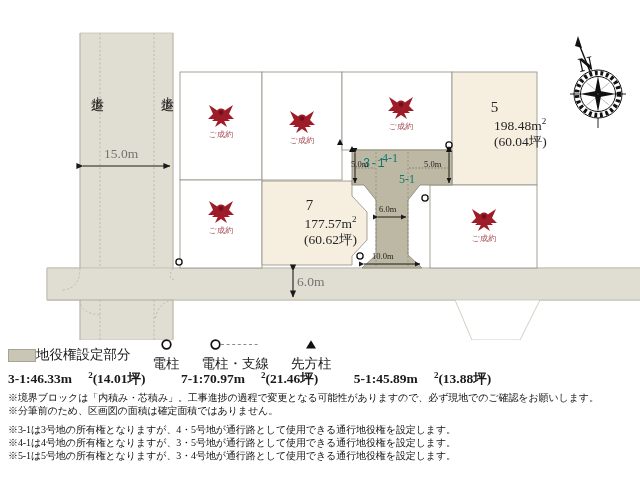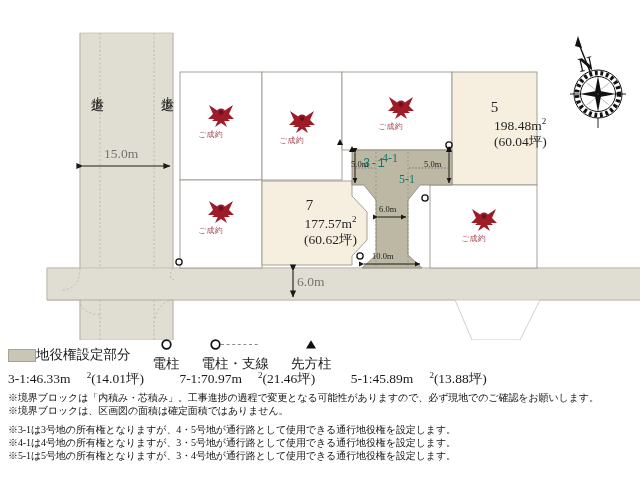--- a/index.html
+++ b/index.html
@@ -49,21 +49,21 @@
   }
   .plot-area sup {
     font-size: 9px;
     vertical-align: super;
   }
 
   
   .ribbon {
     position: absolute;
     width: 46px;
-    text-align: left;
+    text-align: center;
     pointer-events: none;
   }
   .ribbon .rb-svg { display: block; margin: 0 auto; }
   .ribbon .rb-text {
     font-size: 8px;
     color: #a34a52;
     letter-spacing: .3px;
     margin-top: -1px;
     font-family: "Liberation Sans", sans-serif;
   }
@@ -128,21 +128,21 @@
   .legend-item { display: flex; align-items: center; gap: 0; }
   .legend-item + .legend-item { margin-left: 16px; flex-direction: column; }
   .legend-label { font-size: 13.5px; }
   .sym { display: inline-block; }
 
   #areas-line {
     margin-top: 4px;
     font-size: 13.5px;
     letter-spacing: 0px;
   }
-  #areas-line span { margin-right: 16px; }
+  #areas-line span { margin-right: 16px; font-weight: bold; }
   #areas-line sup { font-size: 9px; vertical-align: super; }
 
   .note {
     font-size: 10px;
     line-height: 1.32;
     color: #111;
     letter-spacing: -0.1px;
   }
   #notes-a { margin-top: 3px; }
   #notes-b { margin-top: 6px; }
@@ -417,21 +417,21 @@
   </div>
 
   <div id="areas-line">
     <span><span>3-1:46.33m</span><sup>2</sup><span>(14.01坪)</span></span>
     <span><span>7-1:70.97m</span><sup>2</sup><span>(21.46坪)</span></span>
     <span><span>5-1:45.89m</span><sup>2</sup><span>(13.88坪)</span></span>
   </div>
 
   <div id="notes-a">
     <div class="note">※境界ブロックは「内積み・芯積み」。工事進捗の過程で変更となる可能性がありますので、必ず現地でのご確認をお願いします。</div>
-    <div class="note">※境界ブロックは、区画図の面積は確定面積ではありません。</div>
+    <div class="note">※分筆前のため、区画図の面積は確定面積ではありません。</div>
   </div>
 
   <div id="notes-b">
     <div class="note">※3-1は3号地の所有権となりますが、4・5号地が通行路として使用できる通行地役権を設定します。</div>
     <div class="note">※4-1は4号地の所有権となりますが、3・5号地が通行路として使用できる通行地役権を設定します。</div>
     <div class="note">※5-1は5号地の所有権となりますが、3・4号地が通行路として使用できる通行地役権を設定します。</div>
 
   </div>
 </div>
 

